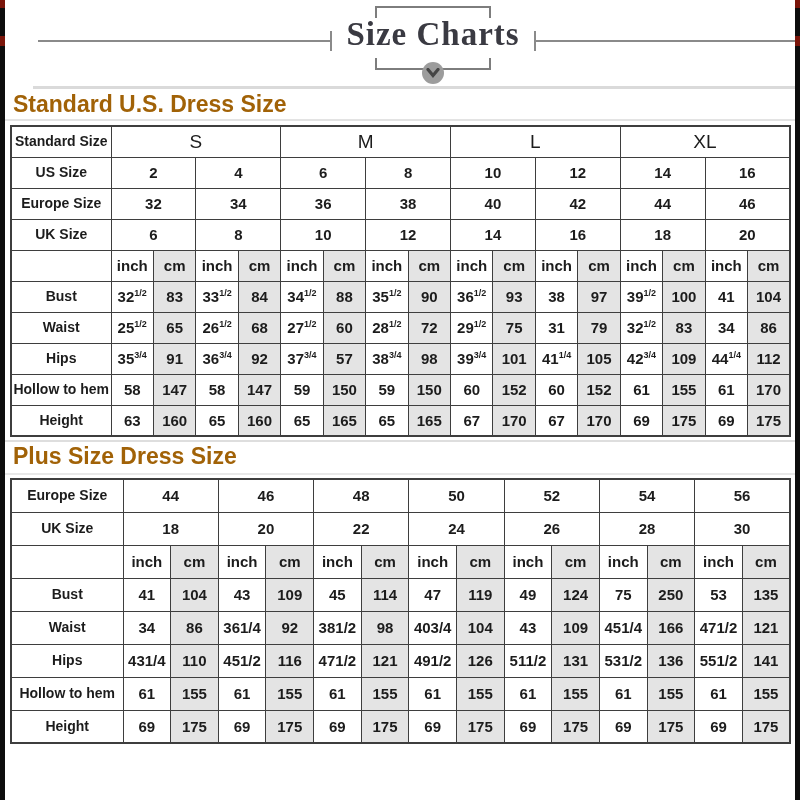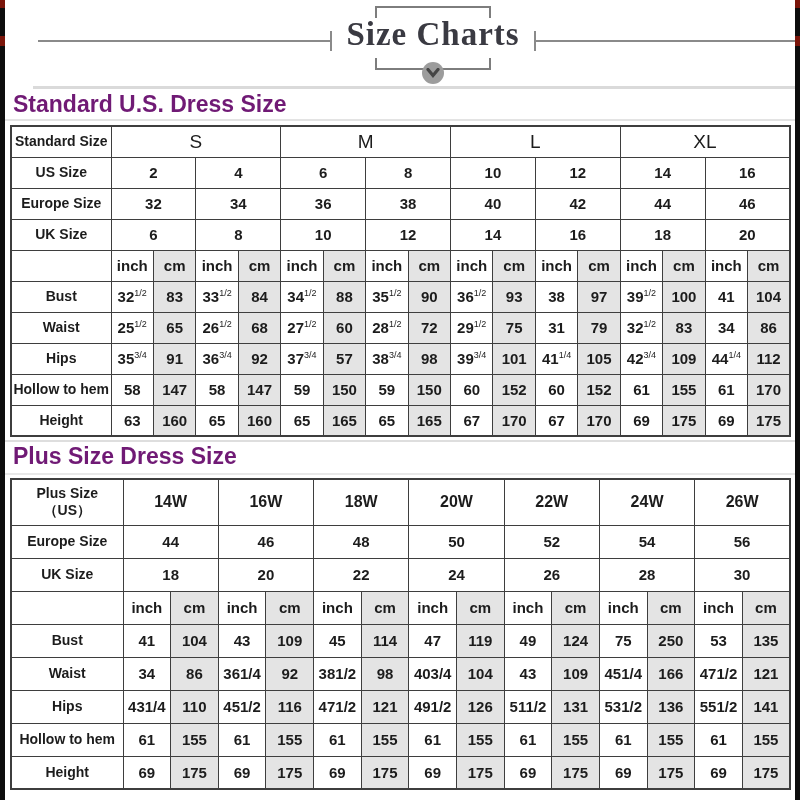--- a/index.html
+++ b/index.html
@@ -24,39 +24,39 @@
   .bracket-top{position:absolute;left:342px;top:6px;width:112px;height:10px;
     border-top:2px solid #7d7d7d;border-left:2px solid #7d7d7d;border-right:2px solid #7d7d7d;}
   .bracket-bottom{position:absolute;left:342px;top:58px;width:112px;height:10px;
     border-bottom:2px solid #7d7d7d;border-left:2px solid #7d7d7d;border-right:2px solid #7d7d7d;}
   .main-title{position:absolute;left:0;top:16px;width:800px;text-align:center;
     font-family:"Liberation Serif", serif;font-weight:700;font-size:33px;color:#3a3a42;letter-spacing:1px;}
   .circle-chevron{position:absolute;left:389px;top:62px;width:22px;height:22px;border-radius:50%;
     background:#9c9c9c;display:flex;align-items:center;justify-content:center;z-index:5;}
 
   
-  .section-heading{position:absolute;left:13px;font-size:23px;font-weight:700;color:#701a75;}
+  .section-heading{position:absolute;left:13px;font-size:23px;font-weight:700;color:#a16207;}
   .sh1{top:91px;} .sh2{top:443px;}
   .rule{position:absolute;left:0;width:800px;height:2px;background:#e3e3e3;}
   .r1{top:119px;} .r2{top:440px;background:#dedede;} .r3{top:473px;background:#e8e8e8;}
 
   
   .tbl-wrap{position:absolute;left:10px;width:781px;border-radius:9px;}
   #t1{top:125px;} #t2{top:478px;}
   table{border-collapse:collapse;width:100%;table-layout:fixed;background:#fff;border:2.5px solid #3e3e3e;}
   td{border:1.6px solid #3e3e3e;text-align:center;vertical-align:middle;padding:0;
      font-size:15px;font-weight:700;color:#1c1c1c;overflow:hidden;}
   td.cm{background:#e4e4e4;}
   td.label{font-size:14px;white-space:pre-line;line-height:1.25;}
   #t1 td.group{font-weight:400;font-size:19px;}
   #t2 td.group{font-weight:700;font-size:16px;}
   #t1 tr{height:31px;}
   #t2 tr{height:33px;}
   #t2 tr.group-row{height:46px;}
-  sup{font-size:9px;font-weight:400;vertical-align:super;line-height:0;}
+  sup{font-size:9px;font-weight:700;vertical-align:super;line-height:0;}
 </style>
 </head>
 <body>
 
 <div class="edge-strip edge-left"></div>
 <div class="edge-strip edge-right"></div>
 <div class="edge-mark m-tl1"></div>
 <div class="edge-mark m-tl2"></div>
 <div class="edge-mark m-tr1"></div>
 <div class="edge-mark m-tr2"></div>
@@ -274,30 +274,20 @@
         <col>
         <col>
         <col>
         <col>
         <col>
         <col>
         <col>
         <col>
       </colgroup>
       <tbody>
-        <tr class="group-row">
-          <td class="label">Plus Size<br>（US）</td>
-          <td class="group" colspan="2">14W</td>
-          <td class="group" colspan="2">16W</td>
-          <td class="group" colspan="2">18W</td>
-          <td class="group" colspan="2">20W</td>
-          <td class="group" colspan="2">22W</td>
-          <td class="group" colspan="2">24W</td>
-          <td class="group" colspan="2">26W</td>
-        </tr>
         <tr>
           <td class="label">Europe Size</td>
           <td colspan="2">44</td>
           <td colspan="2">46</td>
           <td colspan="2">48</td>
           <td colspan="2">50</td>
           <td colspan="2">52</td>
           <td colspan="2">54</td>
           <td colspan="2">56</td>
         </tr>

